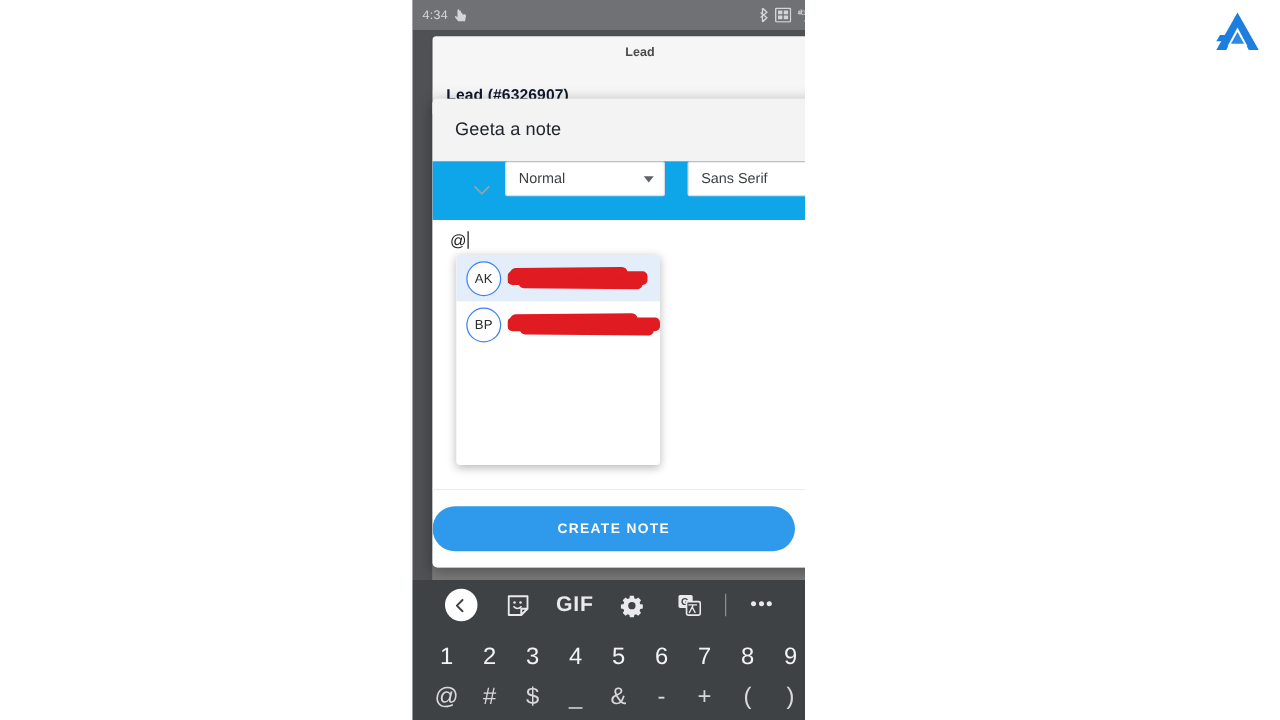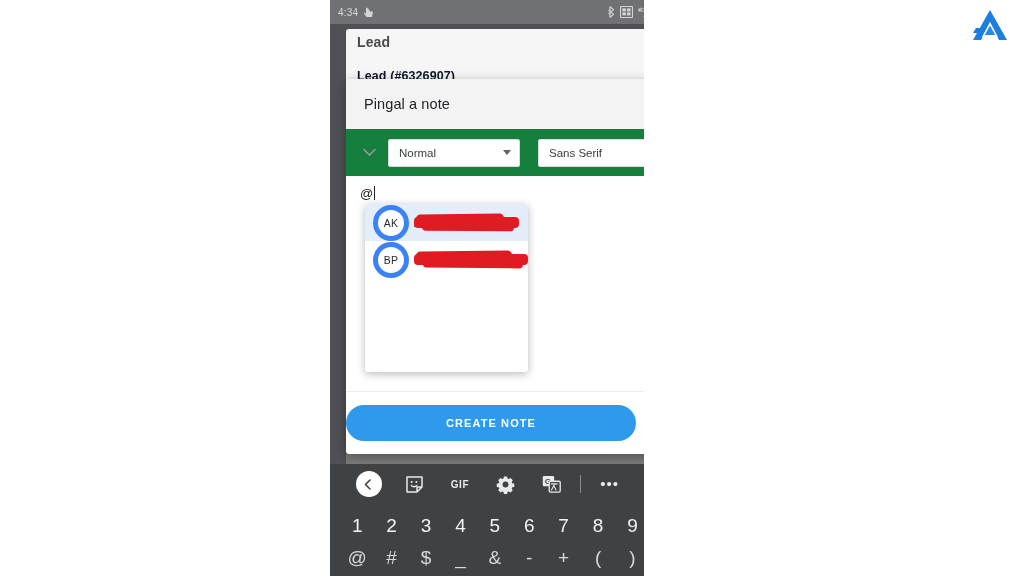--- a/index.html
+++ b/index.html
@@ -67,25 +67,26 @@
     left: 16px;
     top: 29px;
     width: 332px;
     background: #f6f6f6;
     border-radius: 3px;
     padding: 8px 11px 9px 11px;
     box-sizing: border-box;
     box-shadow: 0 1px 2px rgba(0,0,0,.18);
   }
   .lead-kicker {
-    font-size: 14px;
+    font-size: 10px;
     font-weight: bold;
     color: #4a4a4a;
     letter-spacing: .1px;
     line-height: 11px;
+    text-align: center;
   }
   .lead-title {
     font-size: 12.5px;
     font-weight: bold;
     color: #0f172a;
     line-height: 16px;
     margin-top: 20px;
     letter-spacing: .1px;
   }
 
@@ -148,24 +149,23 @@
   .close-btn {
     width: 22px; height: 22px;
     display: flex; align-items: center; justify-content: center;
     cursor: pointer;
   }
 
   
   .editor-toolbar {
     flex: 0 0 47px;
     height: 47px;
-    background: #15803d;
-    display: flex;
-    align-items: center;
-    padding-left: 12px;
+    background: #0ea5e9;
+    display: flex;
+    padding-left: 28px;
     box-sizing: border-box;
     overflow: hidden;
     position: relative;
   }
   .tb-chevron {
     width: 22px;
     flex: 0 0 22px;
     display: flex;
     align-items: center;
     justify-content: center;
@@ -250,21 +250,21 @@
     padding-left: 8px;
     box-sizing: border-box;
     cursor: pointer;
     position: relative;
   }
   .mention-item.selected { background: #e4eefb; }
   .avatar {
     width: 26px; height: 26px;
     flex: 0 0 26px;
     border-radius: 50%;
-    border: 5px solid #3b82f6;
+    border: 1px solid #3b82f6;
     background: #ffffff;
     display: flex;
     align-items: center;
     justify-content: center;
     font-size: 10.5px;
     color: #2b2b2b;
     letter-spacing: .2px;
   }
   .redact-wrap {
     margin-left: 5px;
@@ -364,21 +364,21 @@
   }
   .kb-back-circle {
     width: 26px; height: 26px;
     border-radius: 50%;
     background: #ffffff;
     display: flex;
     align-items: center;
     justify-content: center;
   }
   .kb-gif {
-    font-size: 10px;
+    font-size: 17px;
     font-weight: bold;
     color: #e8eaed;
     letter-spacing: .6px;
     font-family: "Liberation Sans", sans-serif;
   }
   .kb-divider {
     flex: 0 0 1px;
     width: 1px;
     height: 18px;
     background: #8a8d90;
@@ -477,21 +477,21 @@
   </div>
 
   <div class="lead-card">
     <div class="lead-kicker">Lead</div>
     <div class="lead-title">Lead (#6326907)</div>
   </div>
 
   <div class="dialog">
 
     <div class="dialog-header">
-      <div class="dialog-title">Pingal a note</div>
+      <div class="dialog-title">Geeta a note</div>
       <div class="close-btn">
         <svg width="15" height="15" viewBox="0 0 15 15">
           <path d="M1.5 1.5 L13.5 13.5 M13.5 1.5 L1.5 13.5" stroke="#20242b" stroke-width="1.7" stroke-linecap="round"></path>
         </svg>
       </div>
     </div>
 
     <div class="editor-toolbar">
       <div class="tb-chevron">
         <svg width="13" height="9" viewBox="0 0 13 9">

